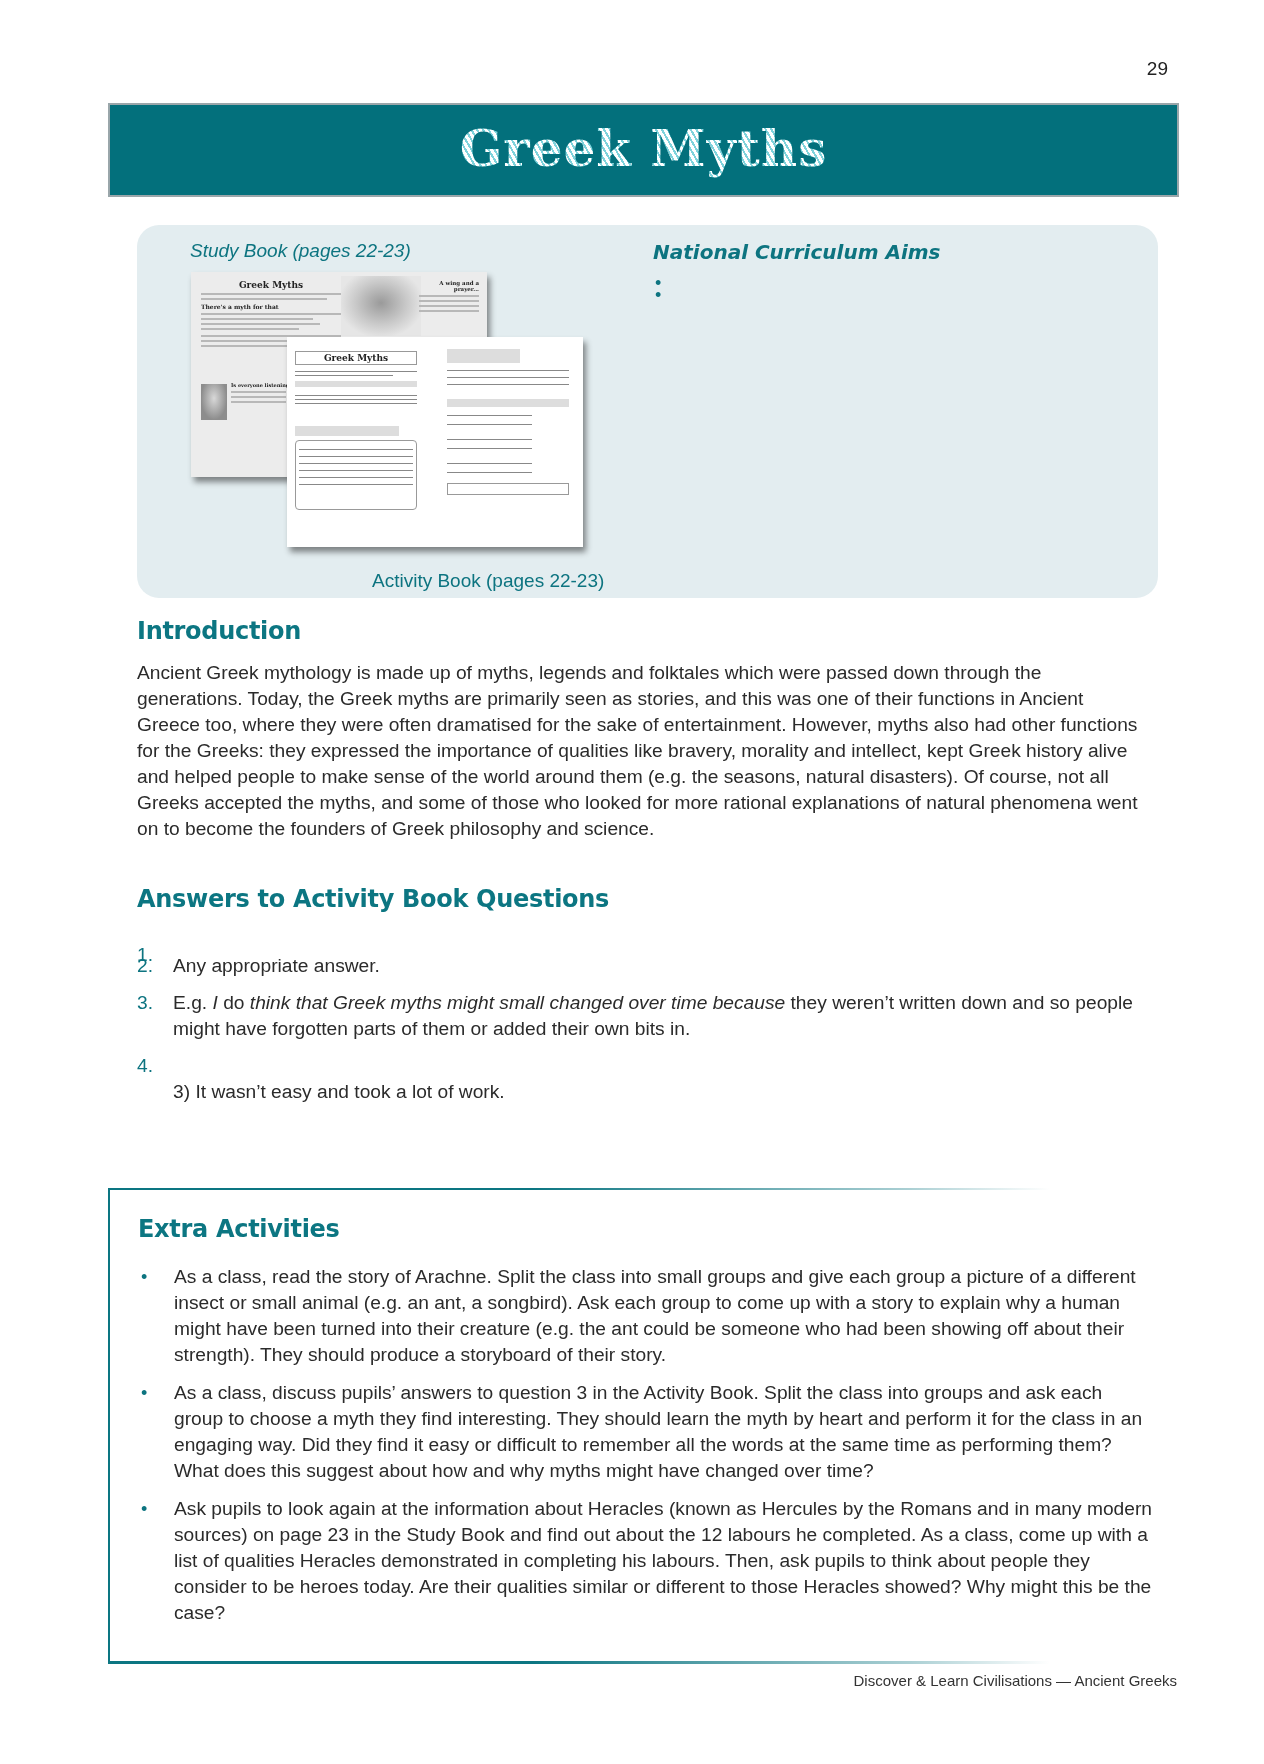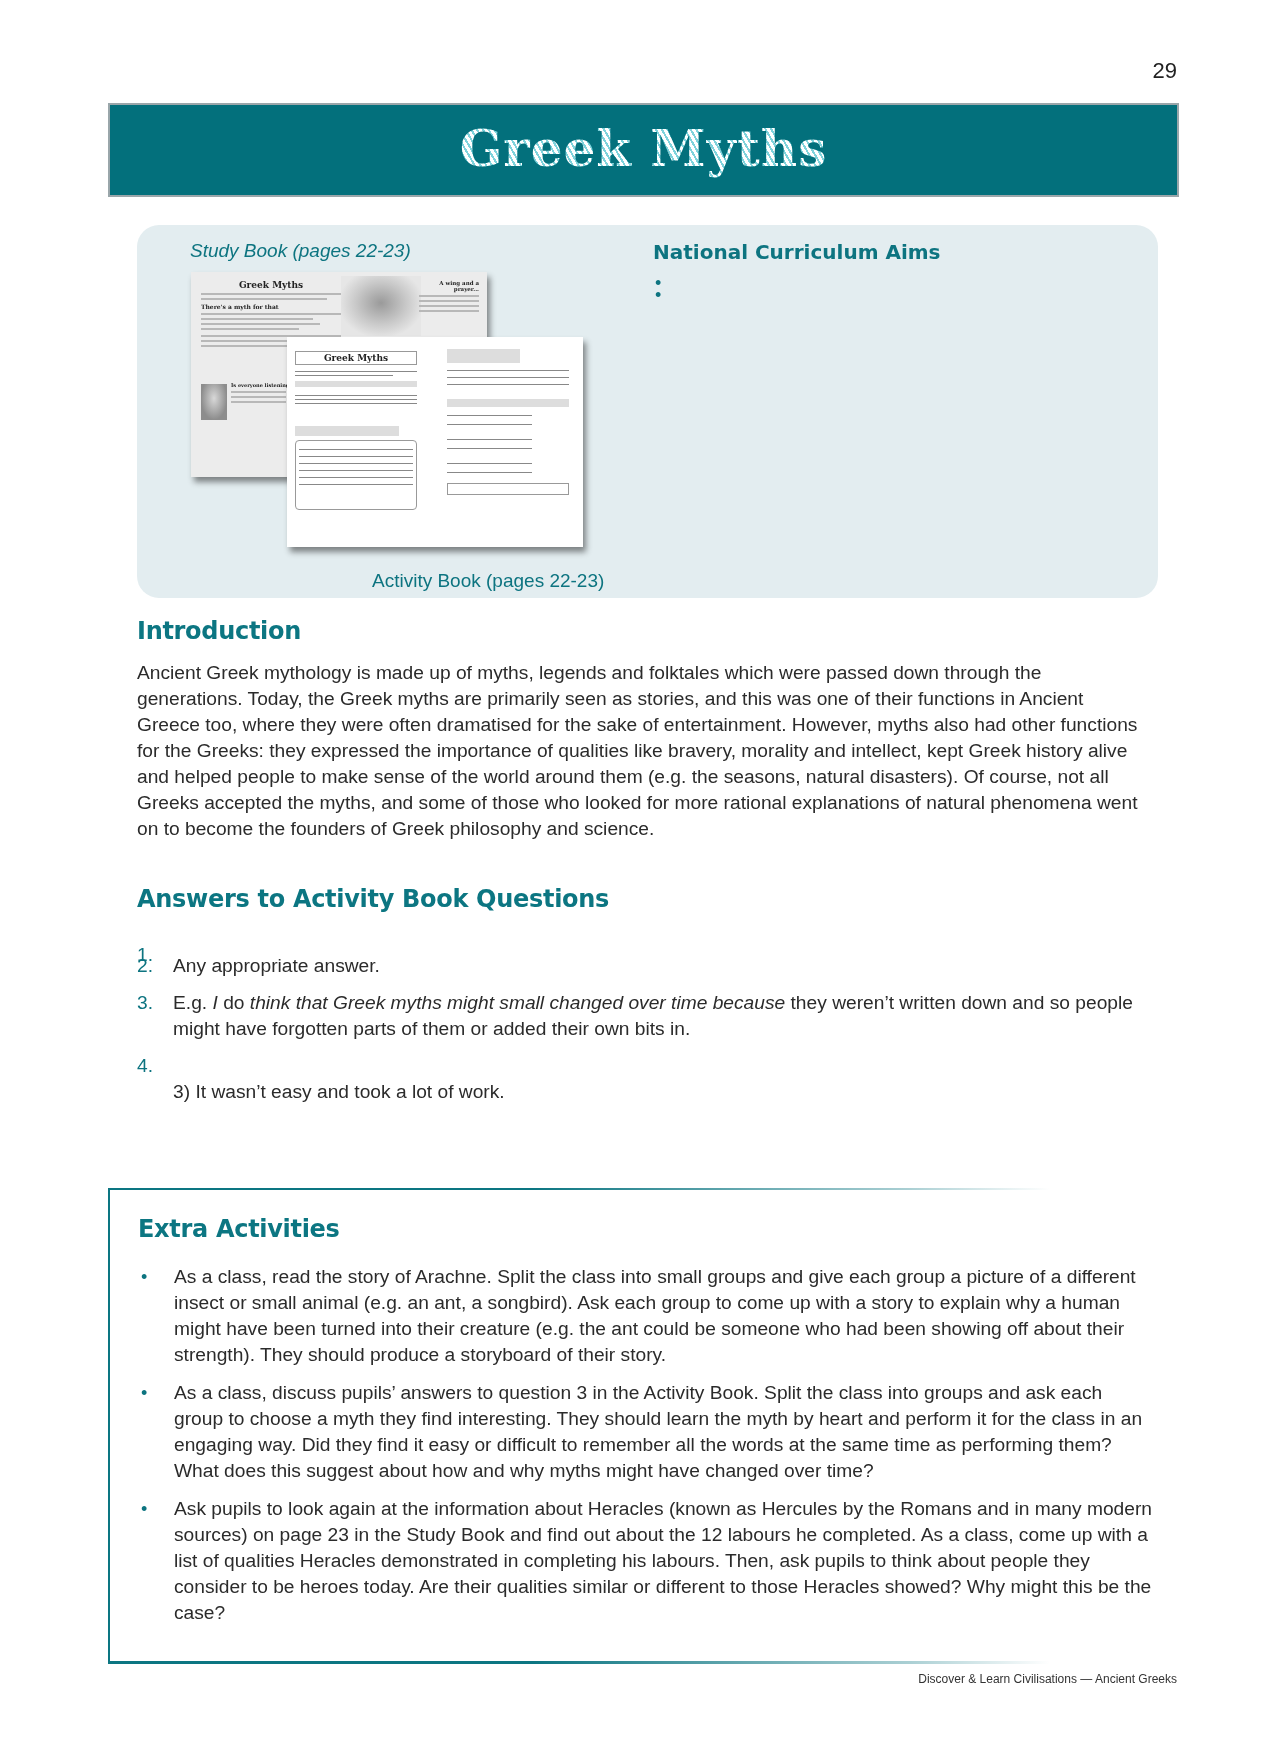--- a/index.html
+++ b/index.html
@@ -5,21 +5,21 @@
   html, body { margin: 0; padding: 0; }
   body {
     width: 1264px; height: 1764px; position: relative; overflow: hidden;
     background: #ffffff;
     font-family: "DejaVu Sans", "Liberation Sans", sans-serif;
     color: #2b2b2b;
   }
   .abs { position: absolute; }
 
   .page-number {
-    right: 87px; top: 58px; font-size: 22px; color: #222;
+    right: 96px; top: 58px; font-size: 19px; color: #222;
     font-family: "Liberation Sans", sans-serif;
   }
 
   .banner {
     left: 108px; top: 103px; width: 1067px; height: 90px;
     background: #03707c;
     border: 2px solid #9aa6aa;
     display: flex; align-items: center; justify-content: center;
   }
   .banner-title {
@@ -47,20 +47,21 @@
   .thumb.white { background: #fff; }
   .t-title { font-family: "DejaVu Serif", serif; font-weight: bold; font-size: 9px; color: #222; text-align: center; }
   .t-line { height: 2px; background: #b8b8b8; margin: 3px 0; }
   .t-line.dark { background: #888; height: 1px; }
   .t-box { border: 1px solid #999; border-radius: 4px; background:#fff; }
   .t-gray { background: #ddd; }
 
   .aims-heading {
     left: 653px; top: 240px; font-size: 20px; font-weight: bold; color: #0d7480;
     font-family: "DejaVu Sans", sans-serif;
+    font-style: italic;
   }
   .aims-list { left: 653px; top: 270px; width: 420px; margin: 0; padding: 0; list-style: none; }
   .aims-list li {
     position: relative; padding-left: 28px; font-size: 19px; line-height: 26px; margin-bottom: 12px;
     font-family: "Liberation Sans", sans-serif; color: #2b2b2b;
   }
   .bullet { position: absolute; left: 2px; top: 0; color: #0d7480; font-size: 18px; }
 
   .section-heading {
     font-size: 24px; font-weight: bold; color: #0c7682;
@@ -83,21 +84,21 @@
     position: absolute; left: 0; width: 940px; height: 2px;
     background: linear-gradient(90deg, #0c7682 0%, #0c7682 45%, rgba(12,118,130,0.35) 85%, rgba(12,118,130,0) 100%);
   }
   .extra-box .top-rule { top: 0; }
   .extra-box .bottom-rule { bottom: 0; height: 3px; }
   .extra-list { left: 138px; top: 1264px; width: 1015px; margin: 0; padding: 0; list-style: none; }
   .extra-list li { position: relative; padding-left: 36px; margin-bottom: 12px; }
   .extra-list .bullet { left: 3px; }
 
   .footer {
-    right: 87px; top: 1672px; font-size: 12px; color: #333;
+    right: 87px; top: 1672px; font-size: 15px; color: #333;
     font-family: "Liberation Sans", sans-serif;
   }
 </style>
 </head>
 <body>
 
 <div class="abs page-number">29</div>
 
 <div class="abs banner">
   <div class="banner-title">Greek Myths</div>

